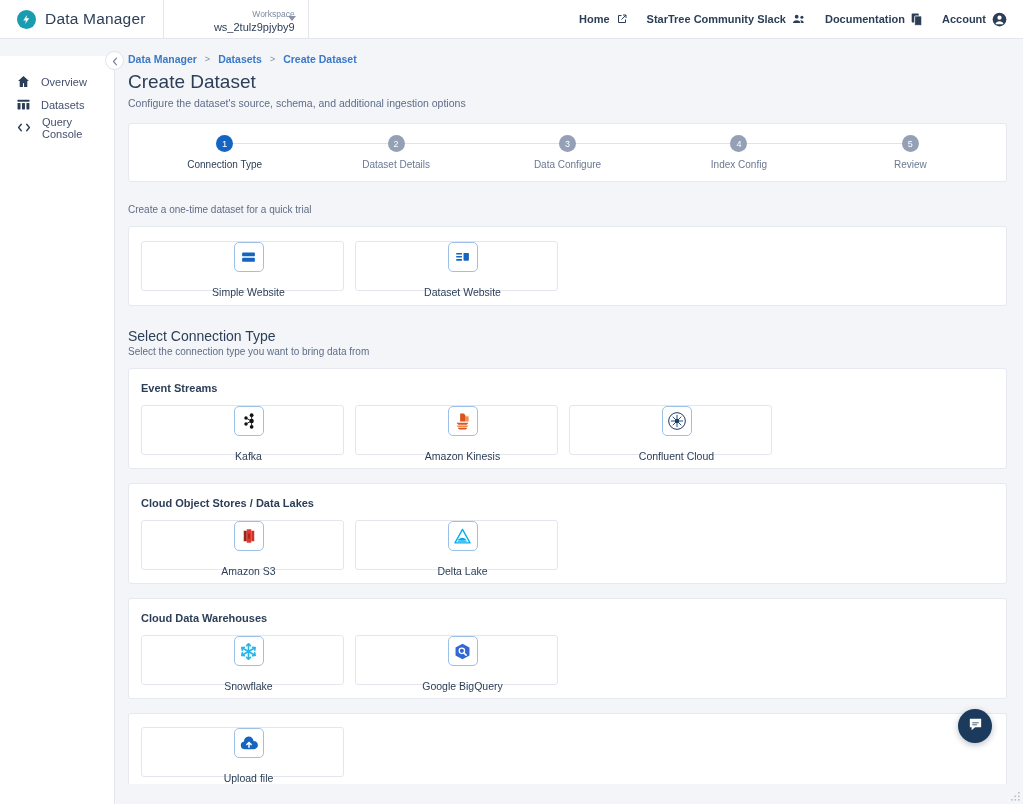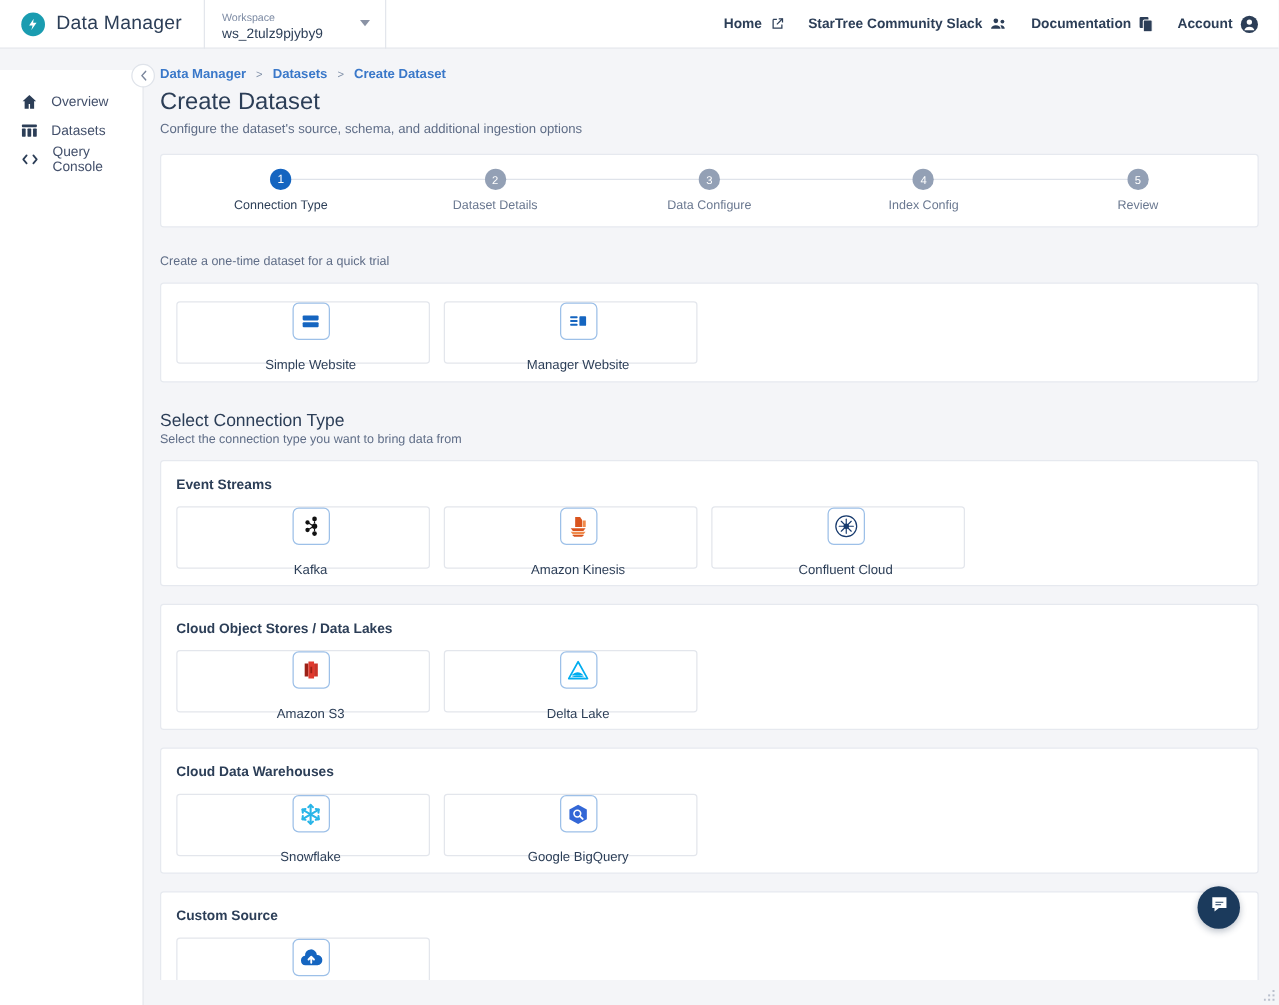--- a/index.html
+++ b/index.html
@@ -29,20 +29,21 @@
   .brand-name {
     font-size: 15.5px; color: #2c3e57; letter-spacing: .2px;
   }
   .ws-wrap {
     margin-left: 17px; height: 39px;
     border-left: 1px solid #e3e6ec; border-right: 1px solid #e3e6ec;
     padding: 3px 13px 0 14px;
     width: 146px;
     display: flex; flex-direction: column; justify-content: center;
     position: relative;
+    align-items: flex-end;
   }
   .ws-label { font-size: 8.5px; color: #7c8aa3; line-height: 12px; }
   .ws-value { font-size: 11px; color: #2c3e57; line-height: 14px; }
   .ws-caret {
     position: absolute; right: 12px; top: 16px;
     width: 0; height: 0;
     border-left: 4.5px solid transparent;
     border-right: 4.5px solid transparent;
     border-top: 5px solid #8a93a5;
   }
@@ -342,21 +343,21 @@
       </div>
       <div class="src-card">
         <span class="src-icon">
           <svg width="17" height="17" viewBox="0 0 20 20">
             <rect x="2.5" y="4.6" width="7" height="1.9" rx=".7" fill="#1565c0"></rect>
             <rect x="2.5" y="8.2" width="7" height="1.9" rx=".7" fill="#1565c0"></rect>
             <rect x="2.5" y="11.8" width="7" height="1.9" rx=".7" fill="#1565c0"></rect>
             <rect x="11.2" y="4.6" width="6.3" height="9.1" rx=".8" fill="#1565c0"></rect>
           </svg>
         </span>
-        <span class="src-label">Manager Website</span>
+        <span class="src-label">Dataset Website</span>
       </div>
     </div>
   </div>
 
   <div class="sec-title">Select Connection Type</div>
   <div class="sec-sub">Select the connection type you want to bring data from</div>
 
   <div class="panel">
     <div class="panel-title">Event Streams</div>
     <div class="card-row">
@@ -459,21 +460,20 @@
             <circle cx="11.2" cy="11.2" r="3.4" fill="none" stroke="#ffffff" stroke-width="1.6"></circle>
             <path d="M13.7 13.7 L16.6 16.6" stroke="#ffffff" stroke-width="1.9" stroke-linecap="round"></path>
           </svg>
         </span>
         <span class="src-label">Google BigQuery</span>
       </div>
     </div>
   </div>
 
   <div class="panel">
-    <div class="panel-title">Custom Source</div>
     <div class="card-row">
       <div class="src-card">
         <span class="src-icon">
           <svg width="20" height="20" viewBox="0 0 24 24">
             <path d="M6.4 19.5 A4.7 4.7 0 0 1 6 10.2 A5.7 5.7 0 0 1 17.4 9.6 A4.4 4.4 0 0 1 18 19.5 z" fill="#1565c0"></path>
             <path d="M12 17 v-5.2 M12 11.3 l-2.6 2.6 M12 11.3 l2.6 2.6" stroke="#ffffff" stroke-width="1.8" stroke-linecap="round" fill="none"></path>
           </svg>
         </span>
         <span class="src-label">Upload file</span>
       </div>

